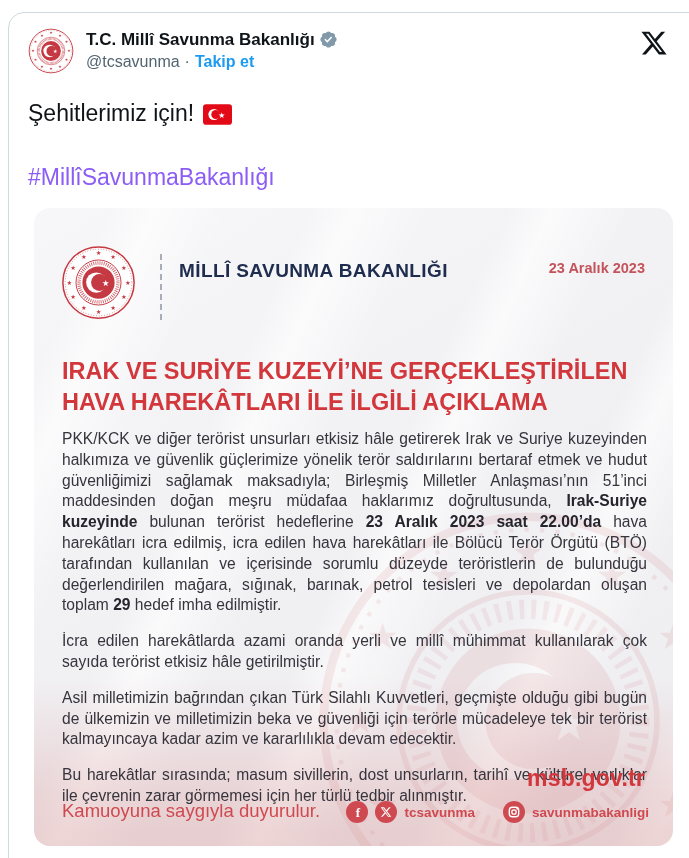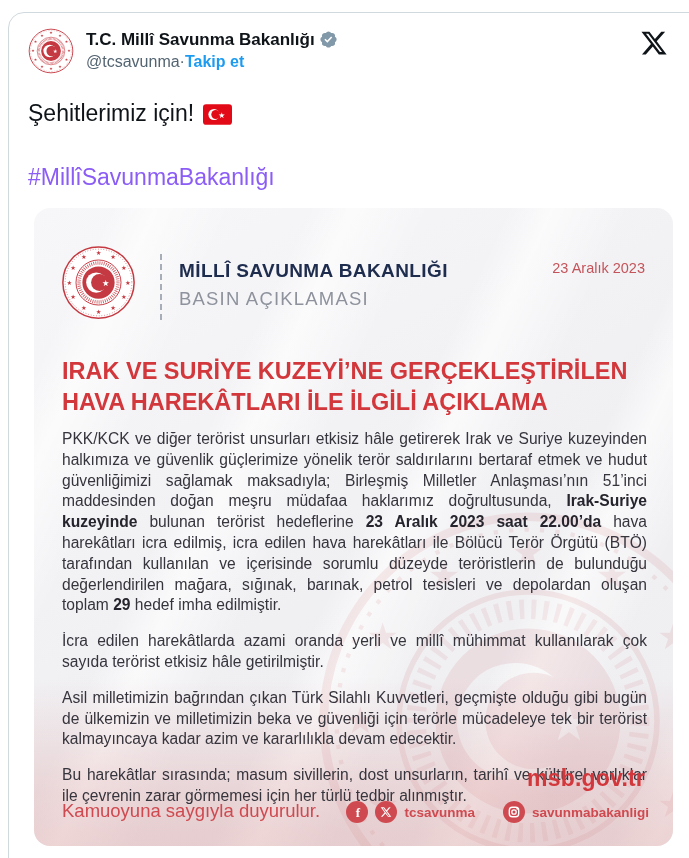--- a/index.html
+++ b/index.html
@@ -11,21 +11,21 @@
   .tweet-card{
     position:absolute;left:8px;top:12px;width:710px;height:910px;
     background:#fff;border:1px solid #cfd9de;border-radius:16px;
   }
   
   .avatar{position:absolute;left:19px;top:15px;width:46px;height:46px;border-radius:50%;overflow:hidden;background:#fff;}
   .avatar svg{width:46px;height:46px;display:block;}
   .header-text{position:absolute;left:77px;top:16px;}
   .name-row{display:flex;align-items:center;gap:4px;font-size:17px;font-weight:700;color:#0f1419;line-height:21px;}
   .badge{width:19px;height:19px;flex:0 0 auto;}
-  .handle-row{display:flex;align-items:center;font-size:16px;color:#536471;margin-top:2px;line-height:20px;}
+  .handle-row{display:flex;align-items:center;gap:5px;font-size:16px;color:#536471;margin-top:2px;line-height:20px;}
   .follow{color:#1d9bf0;font-weight:700;}
   .x-logo{position:absolute;left:631px;top:16px;width:28px;height:28px;}
   
   .tweet-text{position:absolute;left:19px;top:85px;display:flex;align-items:center;gap:9px;font-size:23px;color:#0f1419;line-height:30px;}
   .flag{width:29px;height:21px;display:block;margin-top:2px;}
   .hashtag{position:absolute;left:19px;top:149px;font-size:23px;color:#8b5cf6;line-height:30px;cursor:pointer;}
   
   .embed{
     position:absolute;left:25px;top:195px;width:639px;height:638px;border-radius:16px;overflow:hidden;
     background:linear-gradient(150deg,#f7f7f9 0%,#f0f0f3 55%,#ededf0 100%);
@@ -37,21 +37,21 @@
   .pink-wash{position:absolute;left:0;right:0;bottom:0;height:170px;pointer-events:none;
     background:linear-gradient(to bottom,rgba(214,140,140,0) 0%,rgba(214,140,140,0.28) 70%,rgba(214,140,140,0.34) 100%);}
   .watermark{position:absolute;right:-70px;bottom:-90px;width:430px;height:430px;opacity:0.09;pointer-events:none;}
   .emblem-svg{display:block;}
   
   .embed-emblem{position:absolute;left:27px;top:37px;width:75px;height:75px;}
   .embed-divider{position:absolute;left:126px;top:46px;height:66px;width:0;border-left:2px dashed #a8aeb8;}
   .org-block{position:absolute;left:145px;top:51px;}
   .org-title{font-size:19px;font-weight:700;color:#1e2c4e;letter-spacing:0.4px;line-height:24px;}
   .org-sub{font-size:18.5px;font-weight:400;color:#8d929c;letter-spacing:1.2px;margin-top:5px;line-height:22px;}
-  .pr-date{position:absolute;right:28px;top:52px;font-size:14.5px;font-weight:400;color:#c4545b;}
+  .pr-date{position:absolute;right:28px;top:52px;font-size:14.5px;font-weight:700;color:#c4545b;}
   
   .pr-headline{position:absolute;left:28px;top:148px;width:586px;font-size:23.5px;line-height:31px;font-weight:700;color:#d2373c;}
   
   .pr-body{position:absolute;left:28px;top:221px;width:585px;font-size:15.6px;line-height:20.8px;color:#36343c;text-align:justify;}
   .pr-body p{margin:0 0 15px 0;}
   .pr-body b{font-weight:700;color:#26242c;}
   
   .pr-site{position:absolute;right:28px;top:557px;font-size:23px;font-weight:700;color:#d2373c;letter-spacing:0.2px;}
   .pr-site .heavy{font-weight:800;}
   .pr-closing{position:absolute;left:28px;top:592px;font-size:18.5px;font-weight:400;color:#cf4a50;}
@@ -137,21 +137,20 @@
       </svg>
     <div class="pink-wash"></div>
 
     <svg class="embed-emblem emblem-svg" viewBox="0 0 100 100">
         <use href="#msb-emblem"></use>
       </svg>
     <div class="embed-divider"></div>
 
     <div class="org-block">
       <div class="org-title">MİLLÎ SAVUNMA BAKANLIĞI</div>
-      <div class="org-sub">BASIN AÇIKLAMASI</div>
     </div>
     <div class="pr-date">23 Aralık 2023</div>
 
     <div class="pr-headline">IRAK VE SURİYE KUZEYİ’NE GERÇEKLEŞTİRİLEN HAVA HAREKÂTLARI İLE İLGİLİ AÇIKLAMA</div>
 
     <div class="pr-body">
       <p><span>PKK/KCK ve diğer terörist unsurları etkisiz hâle getirerek Irak ve Suriye kuzeyinden halkımıza ve güvenlik güçlerimize yönelik terör saldırılarını bertaraf etmek ve hudut güvenliğimizi sağlamak maksadıyla; Birleşmiş Milletler Anlaşması’nın 51’inci maddesinden doğan meşru müdafaa haklarımız doğrultusunda, </span><b>Irak-Suriye kuzeyinde</b><span> bulunan terörist hedeflerine </span><b>23 Aralık 2023 saat 22.00’da</b><span> hava harekâtları icra edilmiş, icra edilen hava harekâtları ile Bölücü Terör Örgütü (BTÖ) tarafından kullanılan ve içerisinde sorumlu düzeyde teröristlerin de bulunduğu değerlendirilen mağara, sığınak, barınak, petrol tesisleri ve depolardan oluşan toplam </span><b>29</b><span> hedef imha edilmiştir.</span></p>
       <p><span>İcra edilen harekâtlarda azami oranda yerli ve millî mühimmat kullanılarak çok sayıda terörist etkisiz hâle getirilmiştir.</span></p>
       <p><span>Asil milletimizin bağrından çıkan Türk Silahlı Kuvvetleri, geçmişte olduğu gibi bugün de ülkemizin ve milletimizin beka ve güvenliği için terörle mücadeleye tek bir terörist kalmayıncaya kadar azim ve kararlılıkla devam edecektir.</span></p>
       <p><span>Bu harekâtlar sırasında; masum sivillerin, dost unsurların, tarihî ve kültürel varlıklar ile çevrenin zarar görmemesi için her türlü tedbir alınmıştır.</span></p>

